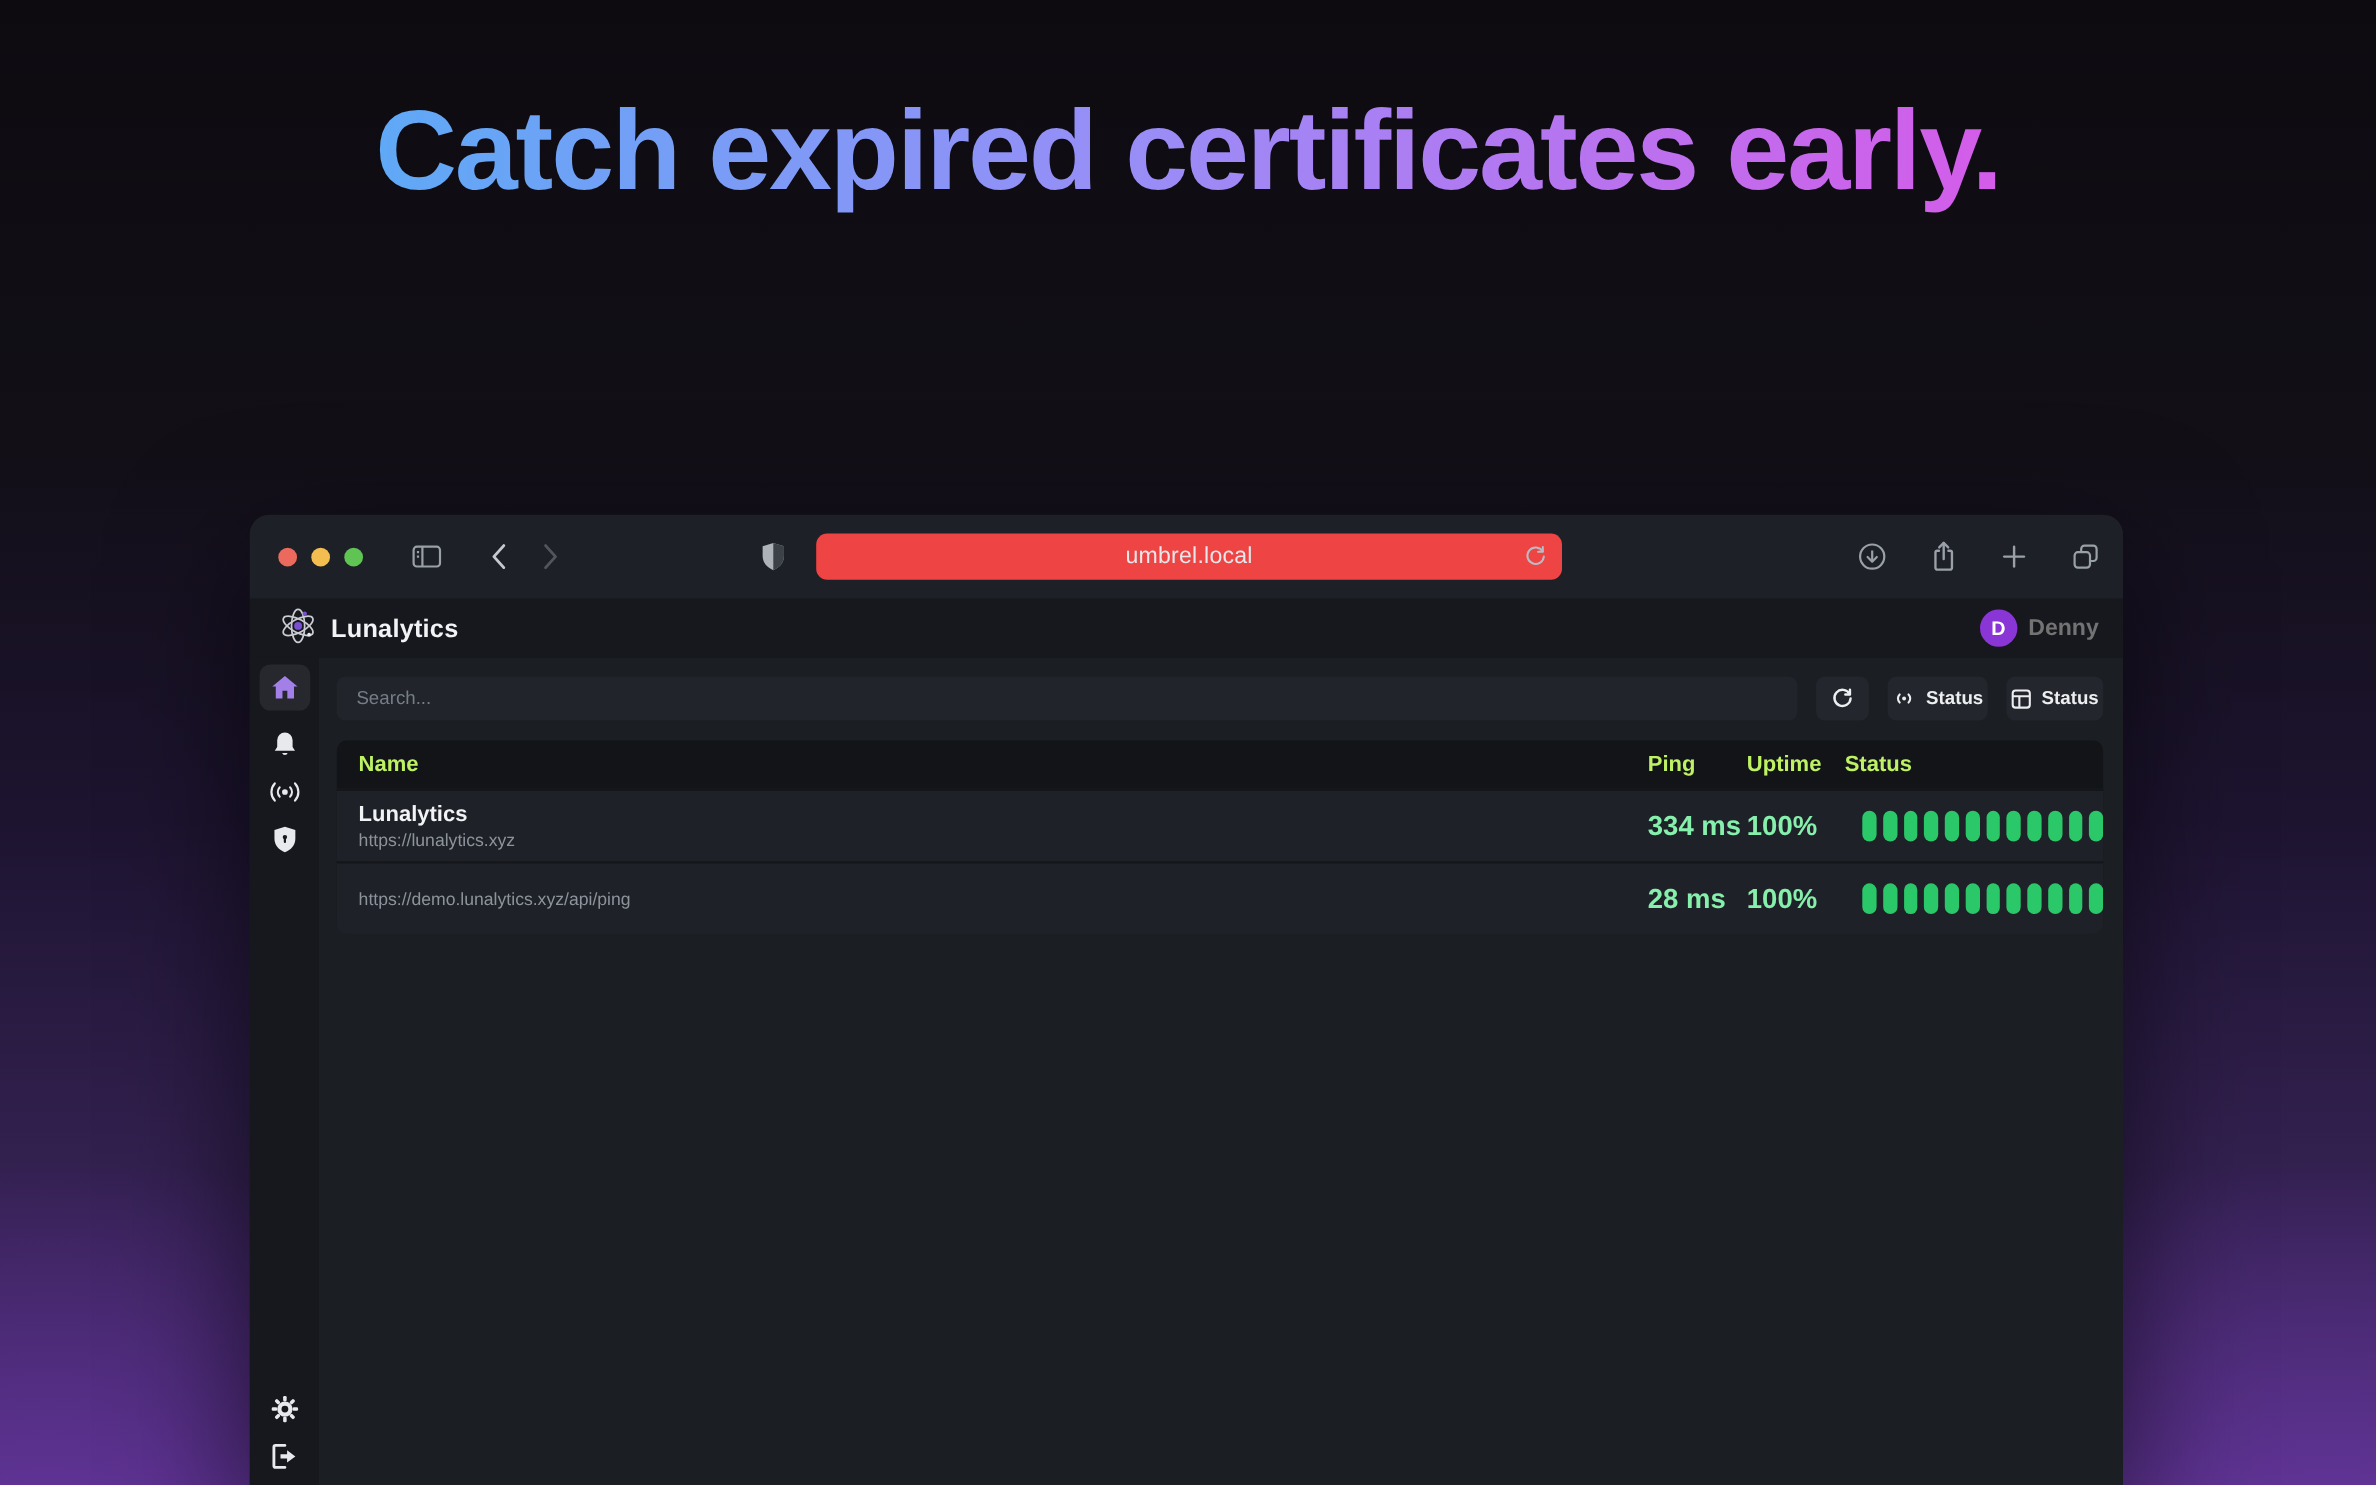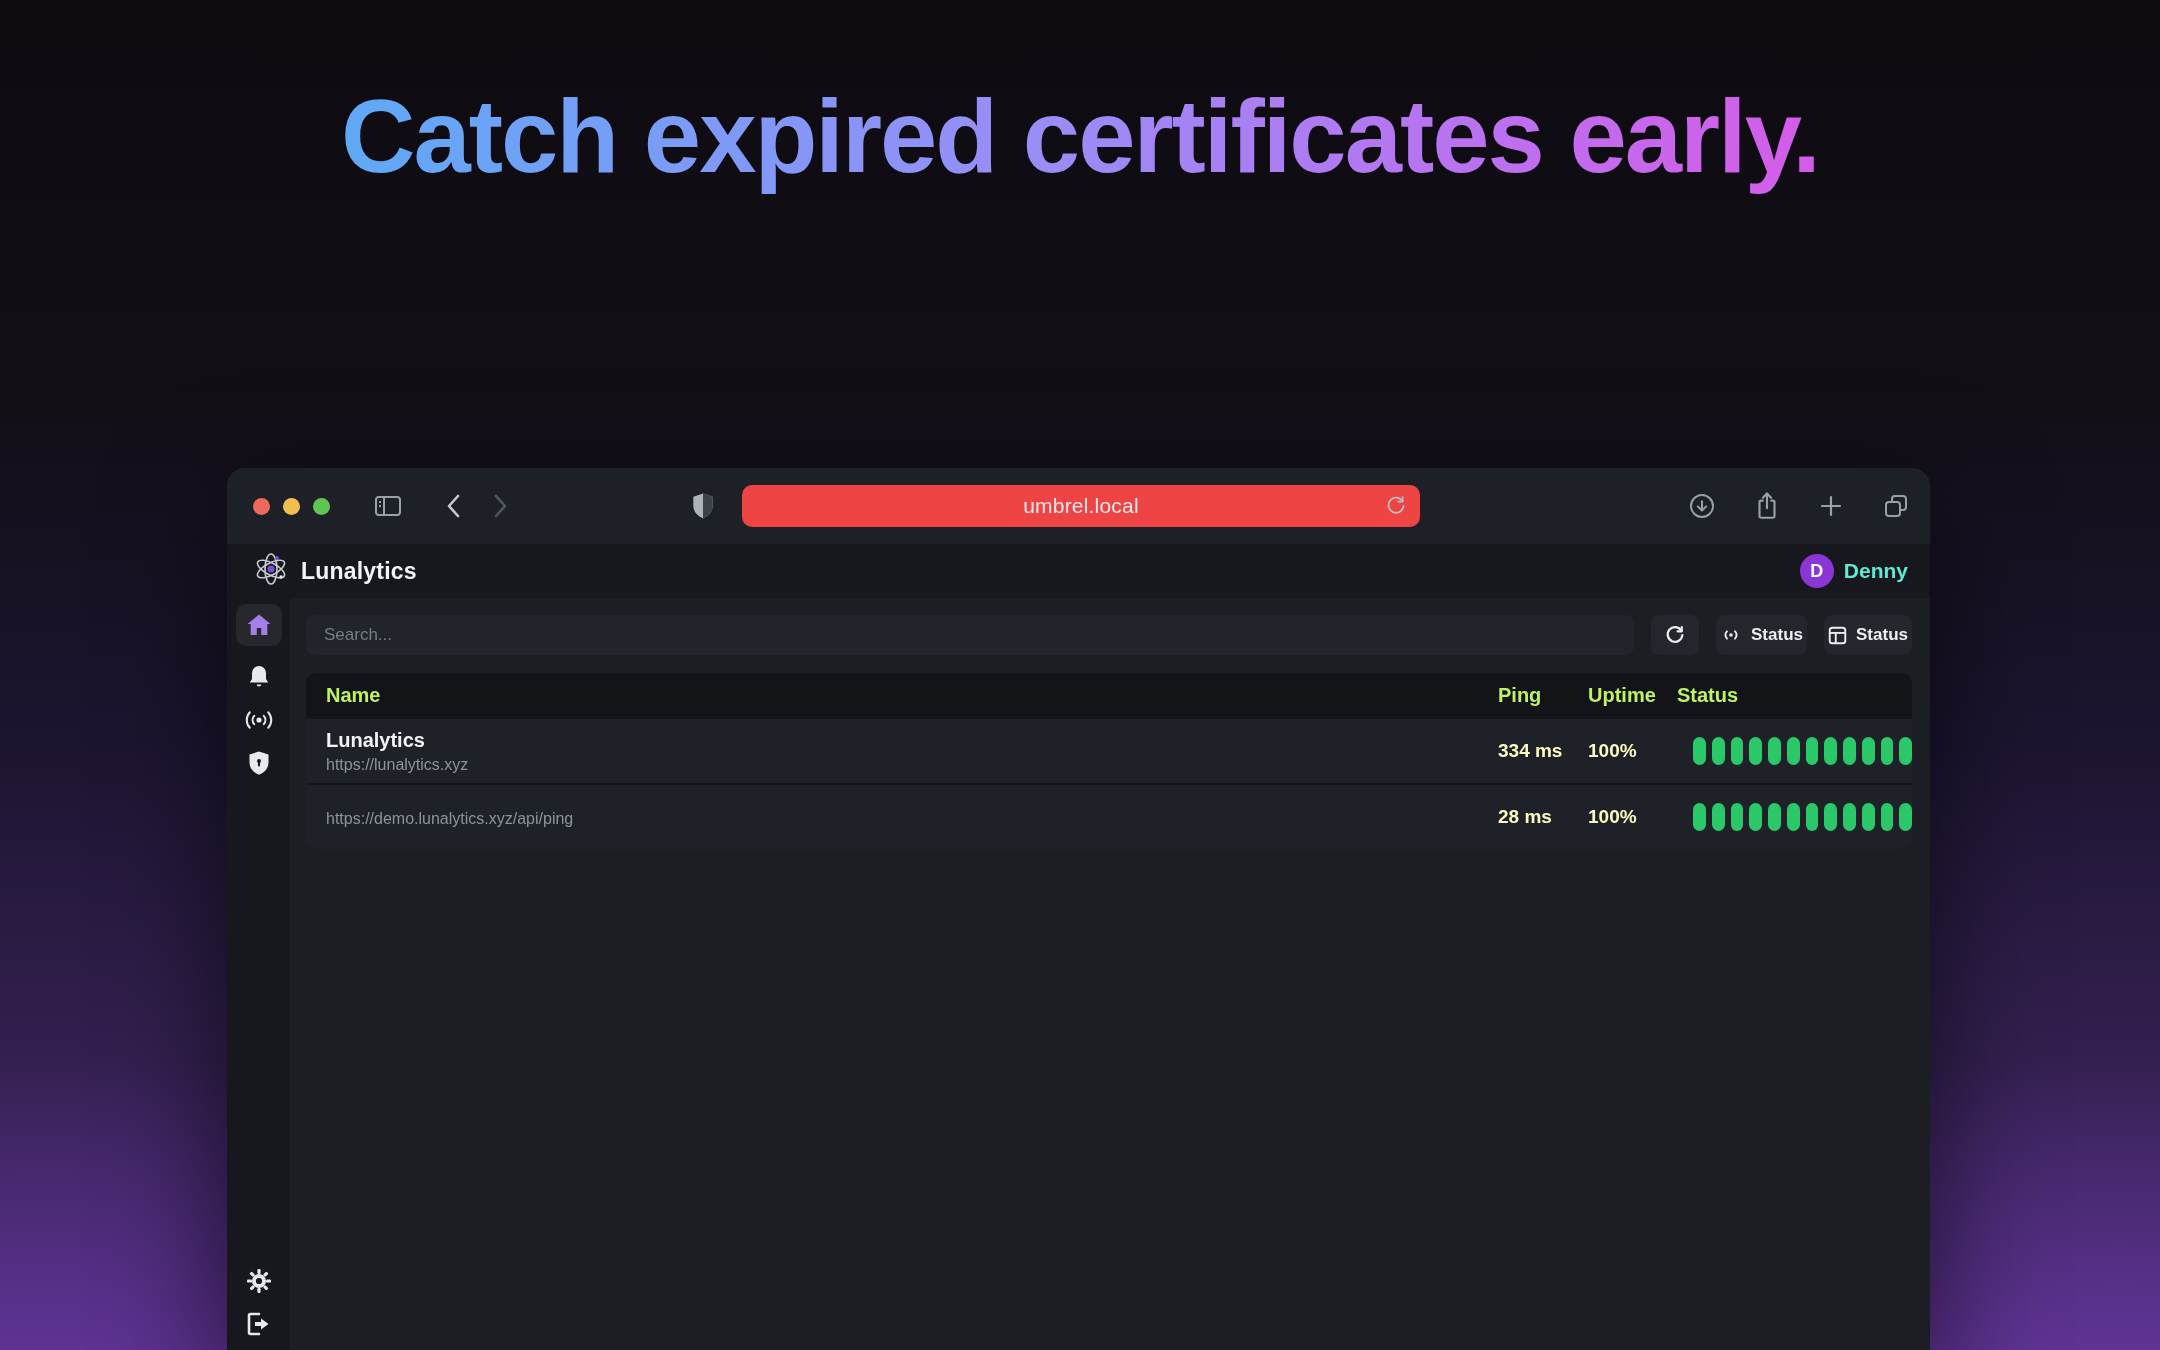--- a/index.html
+++ b/index.html
@@ -51,21 +51,21 @@
   
   .app-header {
     height:54px; flex:0 0 54px; background:#16181d; display:flex; align-items:center;
     padding:0 22px 0 24px;
   }
   .brand { display:flex; align-items:center; gap:10px; }
   .brand-name { color:#f2f3f5; font-weight:bold; font-size:23px; letter-spacing:.2px; }
   .user { margin-left:auto; display:flex; align-items:center; gap:10px; }
   .avatar { width:34px; height:34px; border-radius:50%; color:#fff; font-weight:bold; font-size:18px;
             display:flex; align-items:center; justify-content:center; }
-  .user-name { color:#5eead4; font-weight:bold; font-size:21px; }
+  .user-name { color:#737373; font-weight:bold; font-size:21px; }
 
   
   .app-body { flex:1; display:flex; min-height:0; }
   .side-nav { width:63px; flex:0 0 63px; background:#16181d; display:flex; flex-direction:column;
               align-items:center; padding:6px 0 14px 0; }
   .nav-tile { width:46px; height:42px; border-radius:10px; background:#26282e;
               display:flex; align-items:center; justify-content:center; color:#a37fe8; }
   .side-icon { color:#e7e9ec; margin-top:18px; display:flex; align-items:center; justify-content:center; }
   .side-bottom { margin-top:auto; display:flex; flex-direction:column; align-items:center; gap:18px; }
   .side-bottom .side-icon { margin-top:0; }
@@ -88,21 +88,21 @@
 
   
   .table { margin-top:18px; border-radius:10px; overflow:hidden; }
   .t-header, .t-row { display:grid; grid-template-columns:1fr 90px 89px 235px; align-items:center; }
   .t-header { height:44px; background:#121418; color:#bef264; font-weight:bold; font-size:20px; }
   .t-header .c-name { padding-left:20px; }
   .t-row { height:66px; background:#1e2127; border-top:2px solid #14161a; }
   .c-namecell { padding-left:20px; }
   .m-name { color:#f2f3f5; font-weight:bold; font-size:20px; }
   .m-url { color:#8d939b; font-size:16px; margin-top:4px; }
-  .c-val { color:#fef9c3; font-weight:bold; font-size:19px; }
+  .c-val { color:#86efac; font-weight:bold; font-size:25px; }
   .c-status { padding-left:16px; }
   .pills { display:flex; gap:6px; align-items:center; }
   .pills .pill { width:13px; height:28px; border-radius:7px; }
 </style>
 </head>
 <body>
 
 <div id="stage">
 
   <div class="hero">

